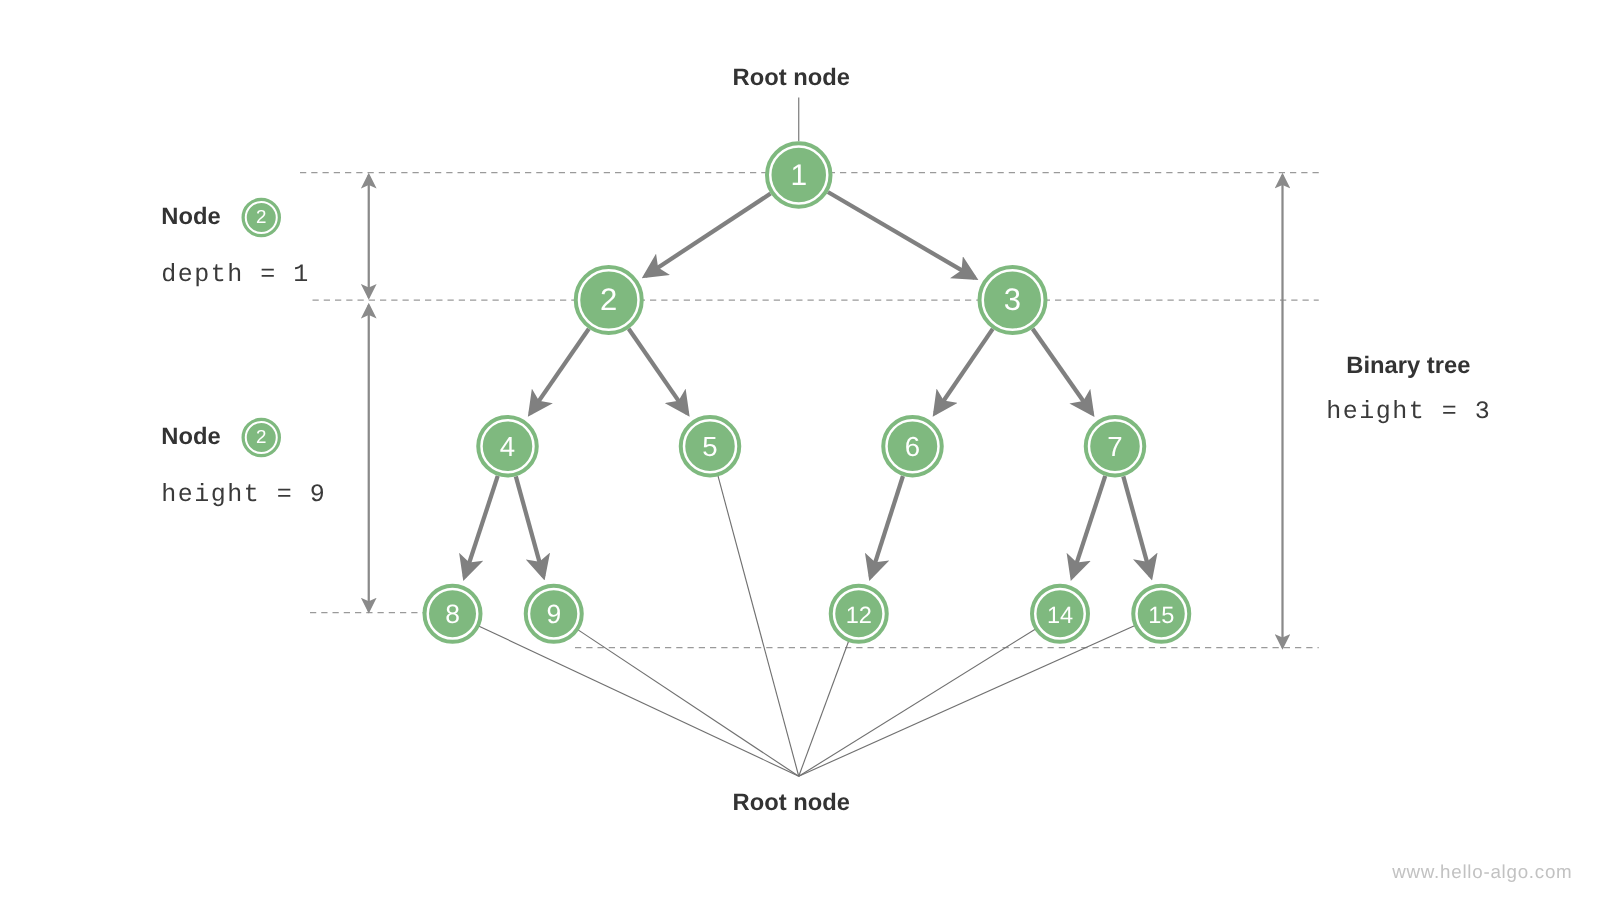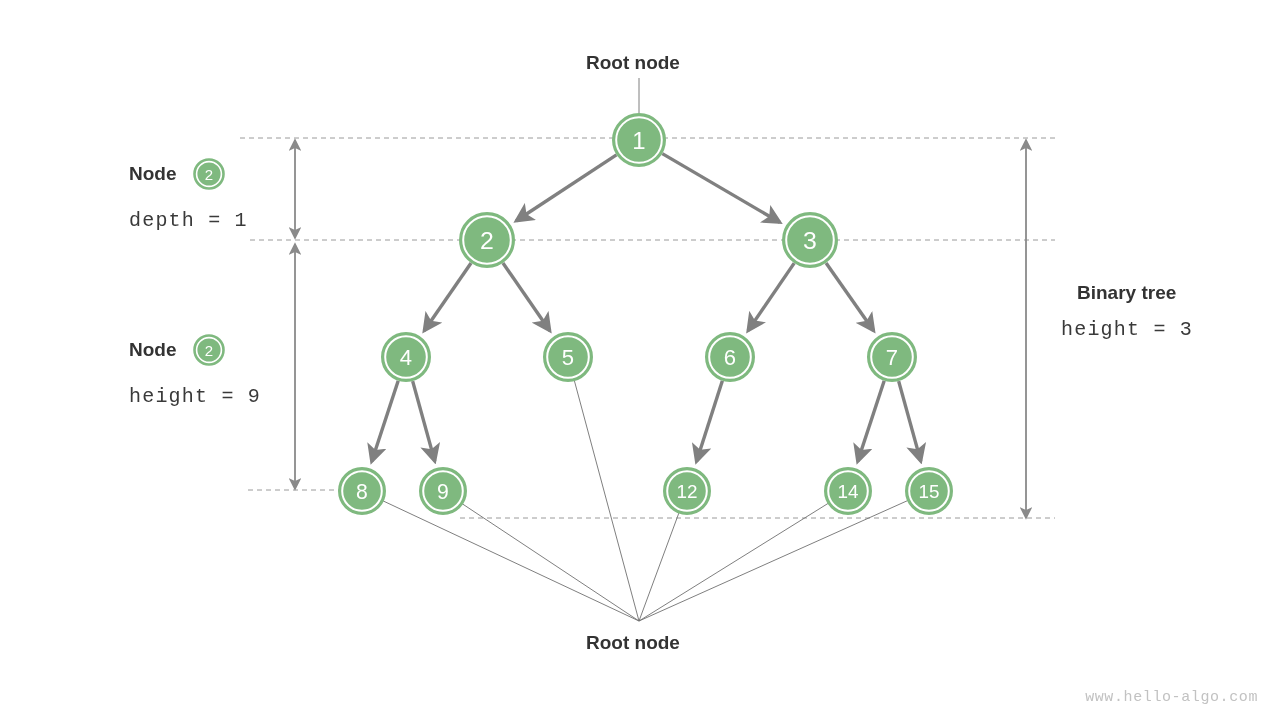--- a/index.html
+++ b/index.html
@@ -34,21 +34,21 @@
   .lbl-mono {
     font-family: "Liberation Mono", monospace;
     font-size: 20px;
     color: #3a3a3a;
     letter-spacing: 1.2px;
   }
   .watermark {
     position: absolute;
     right: 22px;
     bottom: 14px;
-    font-family: Liberation Mono, monospace;
+    font-family: Liberation Sans, sans-serif;
     font-size: 15px;
     color: #c2c2c2;
     letter-spacing: 0.6px;
   }
   .node-text {
     font-family: "Liberation Sans", sans-serif;
     fill: #ffffff;
     text-anchor: middle;
     dominant-baseline: central;
   }

